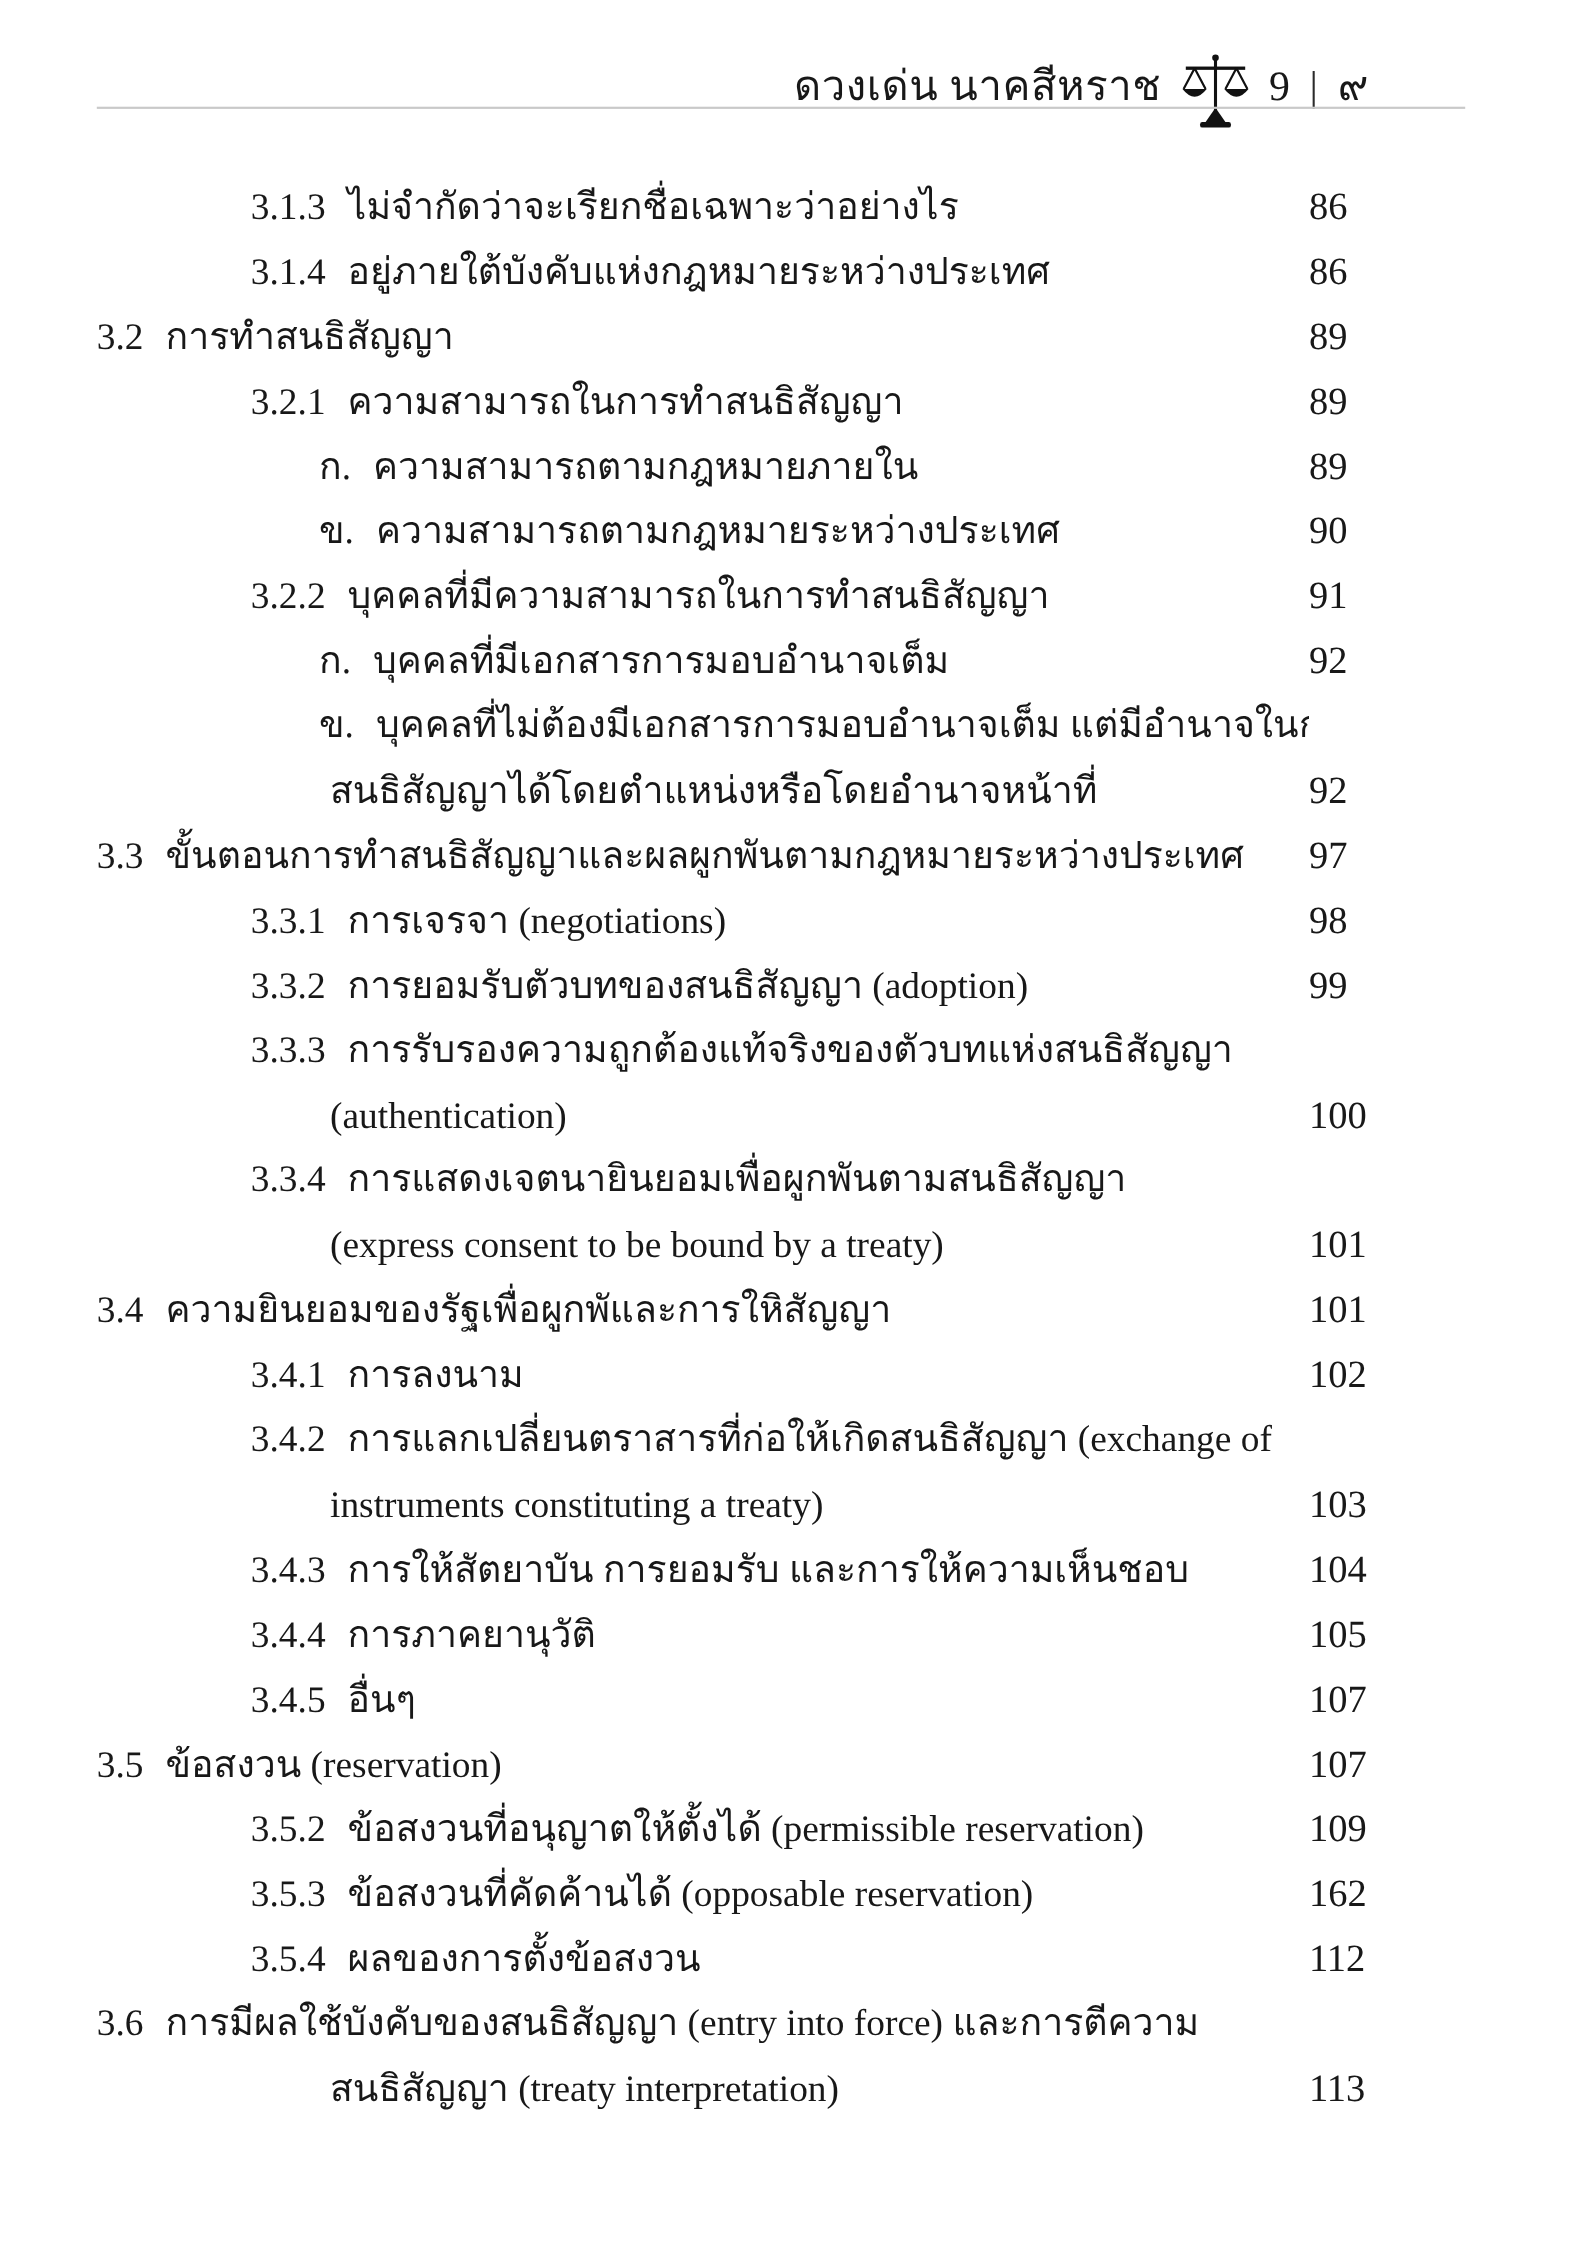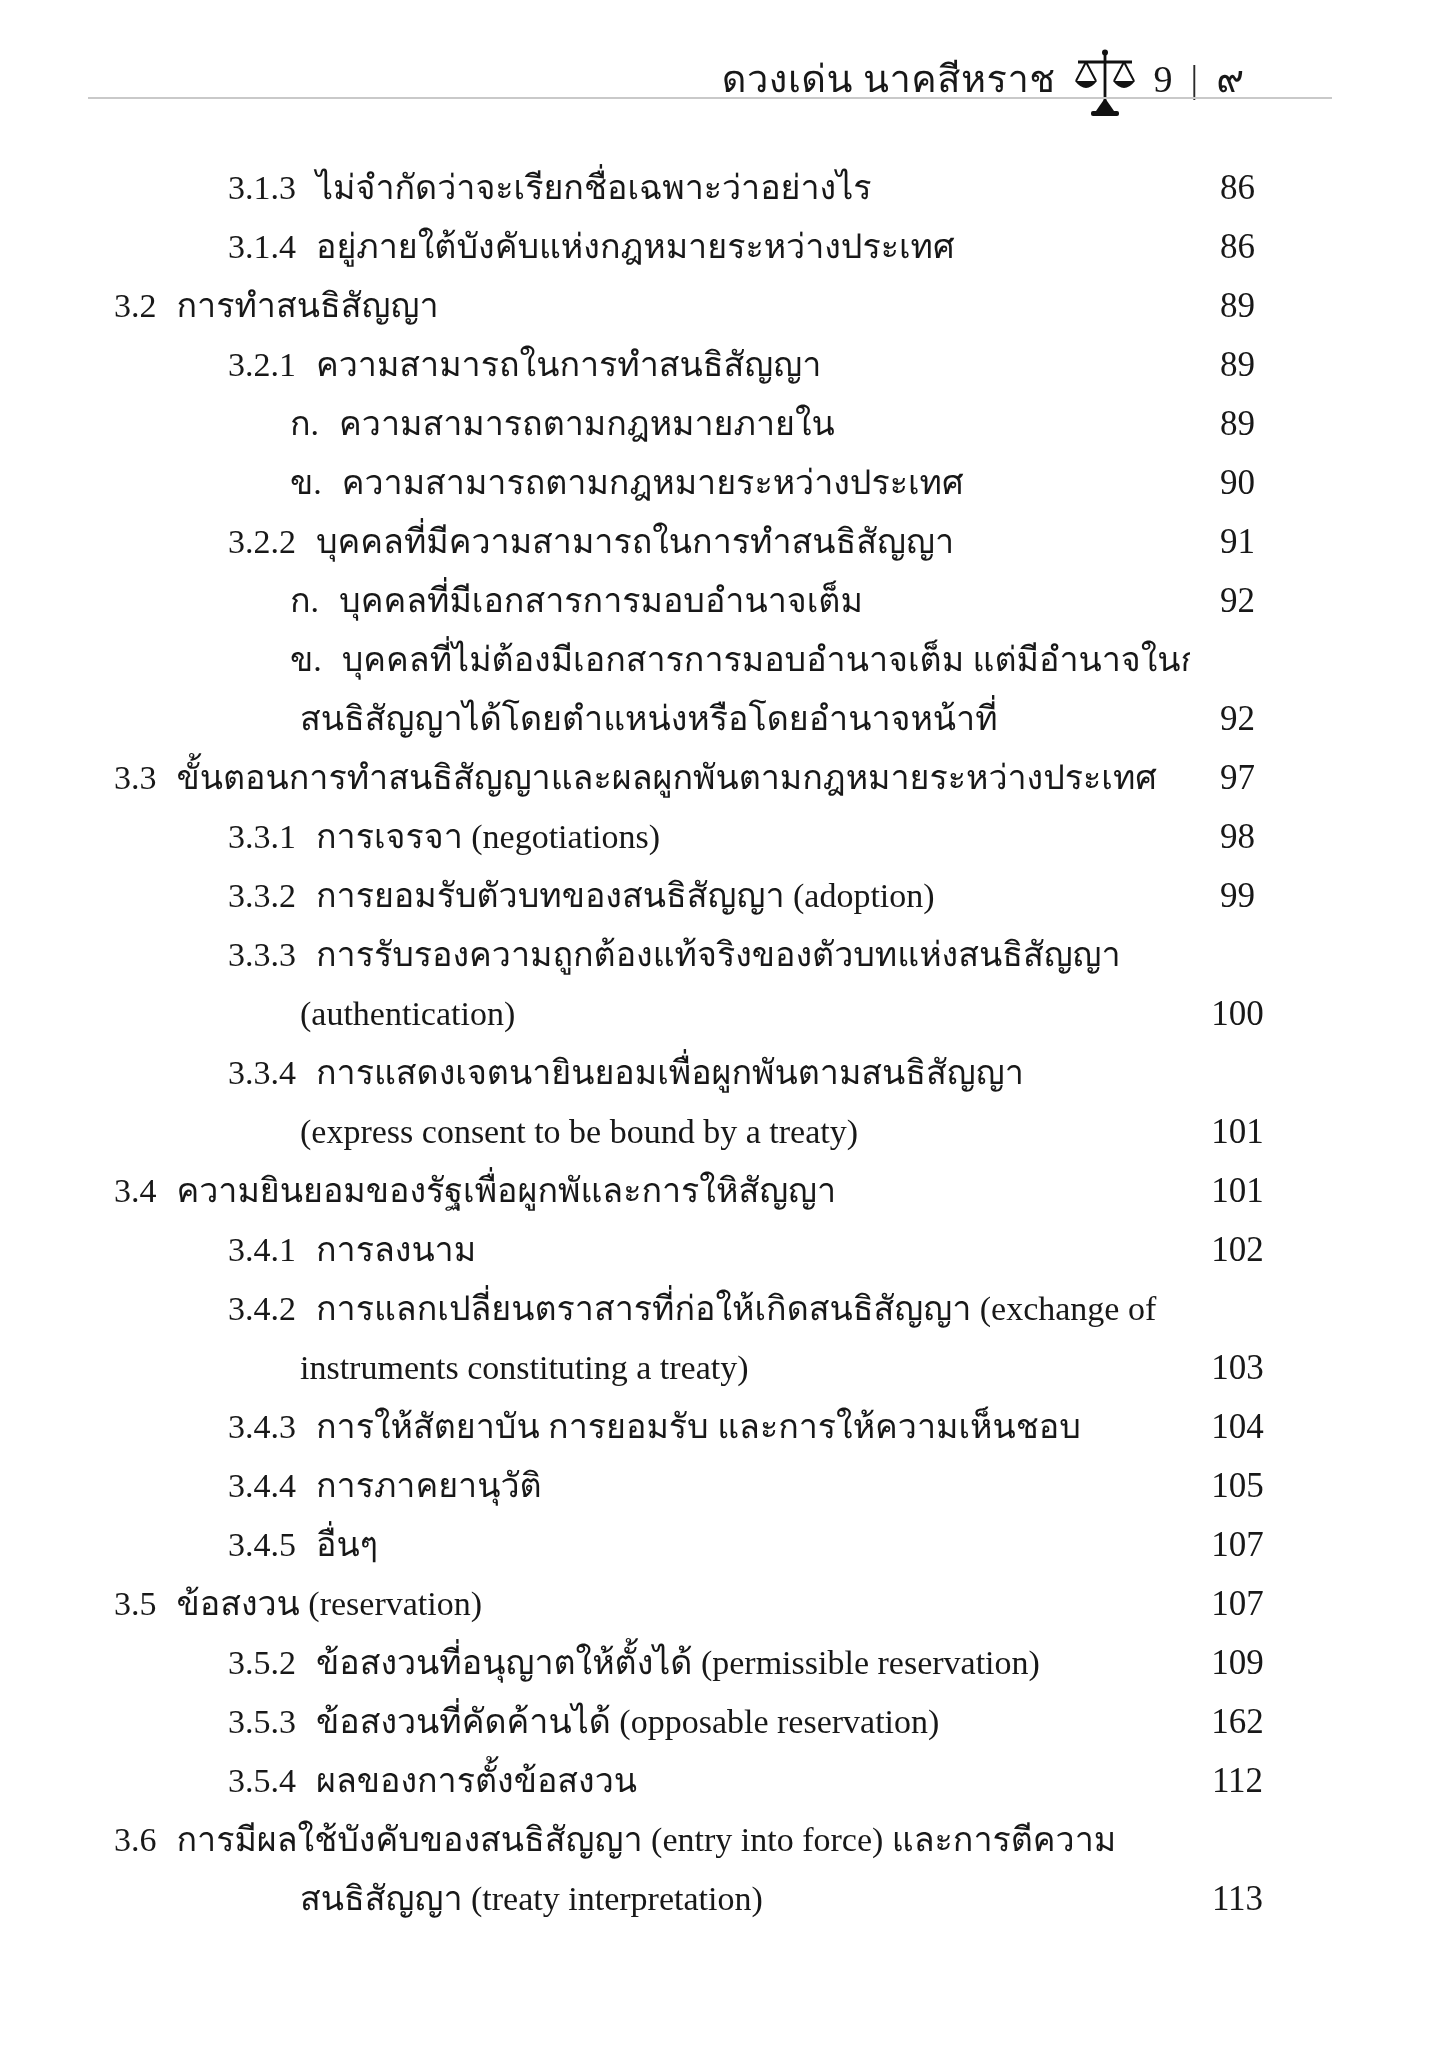--- a/index.html
+++ b/index.html
@@ -58,31 +58,31 @@
     align-items: baseline;
     height: 59px;
     font-size: 34px;
     line-height: 59px;
     white-space: nowrap;
   }
   .line-text {
     flex: 1;
     overflow: hidden;
   }
-  .level-2 .line-text { padding-left: 114px; }
+  .level-2 .line-text { padding-left: 88px; }
   .level-3 .line-text { padding-left: 228px; }
   .level-4 .line-text { padding-left: 290px; }
   .toc-line.cont .line-text { padding-left: 300px; }
   .num {
     display: inline-block;
     margin-right: 20px;
   }
   .page-num {
     width: 95px;
-    text-align: center;
+    text-align: left;
     font-size: 35px;
     flex: none;
   }
 </style>
 </head>
 <body>
 
 <div class="page">
 
   <header>

